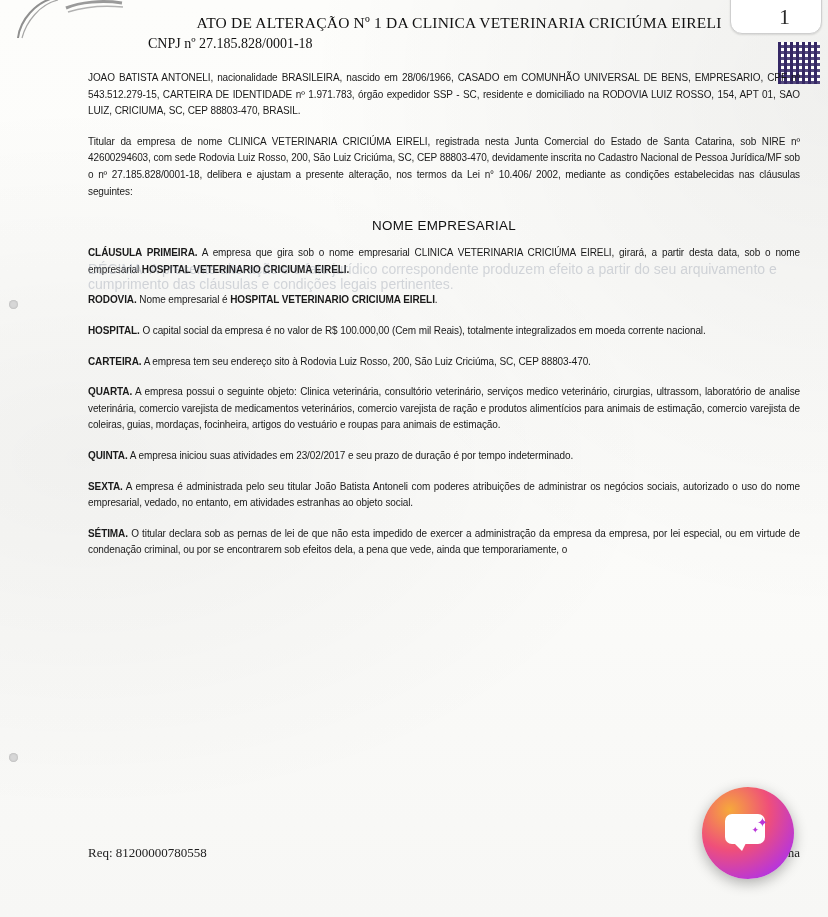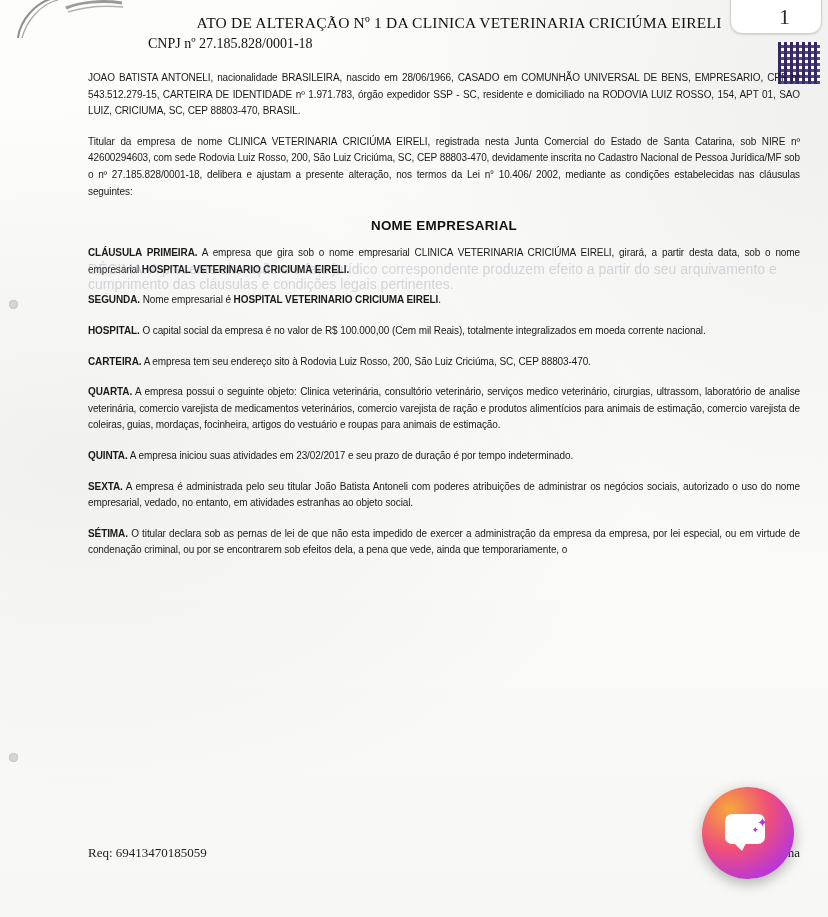--- a/index.html
+++ b/index.html
@@ -99,21 +99,21 @@
   p.para {
     font-size: 10px;
     line-height: 16.6px;
     text-align: justify;
     color: #1a1a1a;
     margin: 0 0 14px 0;
     letter-spacing: -0.1px;
   }
   .section-head {
     font-size: 13.4px;
-    font-weight: bold;
+    font-weight: normal;
     text-align: center;
     color: #111;
     margin: 18px 0 12px 0;
     letter-spacing: 0.3px;
   }
   .b { font-weight: bold; }
   #ghost {
     position: absolute;
     left: 88px;
     top: 262px;
@@ -222,21 +222,21 @@
     <p class="para">Titular da empresa de nome CLINICA VETERINARIA CRICIÚMA EIRELI, registrada nesta Junta Comercial do Estado de Santa Catarina, sob NIRE nº 42600294603, com sede Rodovia Luiz Rosso, 200, São Luiz Criciúma, SC, CEP 88803-470, devidamente inscrita no Cadastro Nacional de Pessoa Jurídica/MF sob o nº 27.185.828/0001-18, delibera e ajustam a presente alteração, nos termos da Lei n° 10.406/ 2002, mediante as condições estabelecidas nas cláusulas seguintes:</p>
 
     <div class="section-head">NOME EMPRESARIAL</div>
 
     <p class="para">
       <span class="b">CLÁUSULA PRIMEIRA.</span><span> A empresa que gira sob o nome empresarial CLINICA VETERINARIA CRICIÚMA EIRELI, girará, a partir desta data, sob o nome empresarial </span><span class="b">HOSPITAL VETERINARIO CRICIUMA EIRELI.</span>
     </p>
 
 
     <p class="para">
-      <span class="b">SEGUNDA.</span><span> Nome empresarial é </span><span class="b">HOSPITAL VETERINARIO CRICIUMA EIRELI</span><span>.</span>
+      <span class="b">RODOVIA.</span><span> Nome empresarial é </span><span class="b">HOSPITAL VETERINARIO CRICIUMA EIRELI</span><span>.</span>
     </p>
 
     <p class="para">
       <span class="b">HOSPITAL.</span><span> O capital social da empresa é no valor de R$ 100.000,00 (Cem mil Reais), totalmente integralizados em moeda corrente nacional.</span>
     </p>
 
     <p class="para">
       <span class="b">CARTEIRA.</span><span> A empresa tem seu endereço sito à Rodovia Luiz Rosso, 200, São Luiz Criciúma, SC, CEP 88803-470.</span>
     </p>
 
@@ -257,21 +257,21 @@
     </p>
 
   </div>
 
   <div id="ghost">
     <div>DÉCIMA. A presente alteração e o fato jurídico correspondente produzem efeito a partir do seu arquivamento e</div>
     <div>cumprimento das cláusulas e condições legais pertinentes.</div>
   </div>
 
   <div id="footer">
-    <span>Req: 69413470185059</span>
+    <span>Req: 81200000780558</span>
     <span>Página</span>
   </div>
 
   <div id="fab">
     <div id="fab-inner">
       <div class="chat-bubble"></div>
       <span class="spark" id="spark-1">✦</span>
       <span class="spark" id="spark-2">✦</span>
     </div>
   </div>

